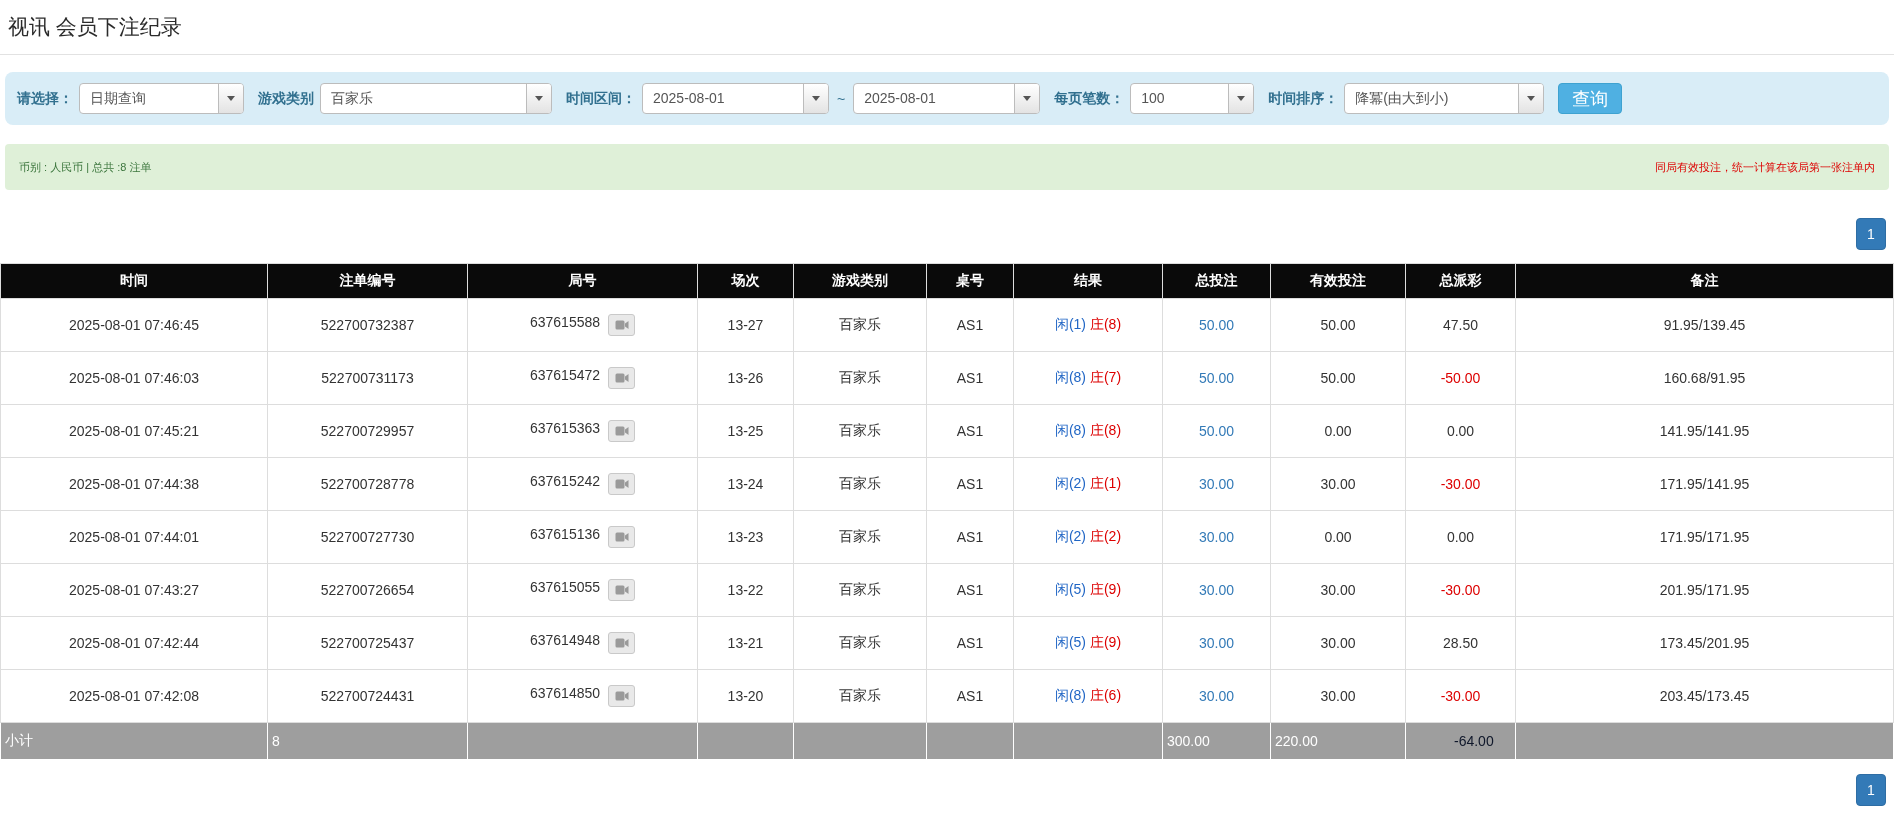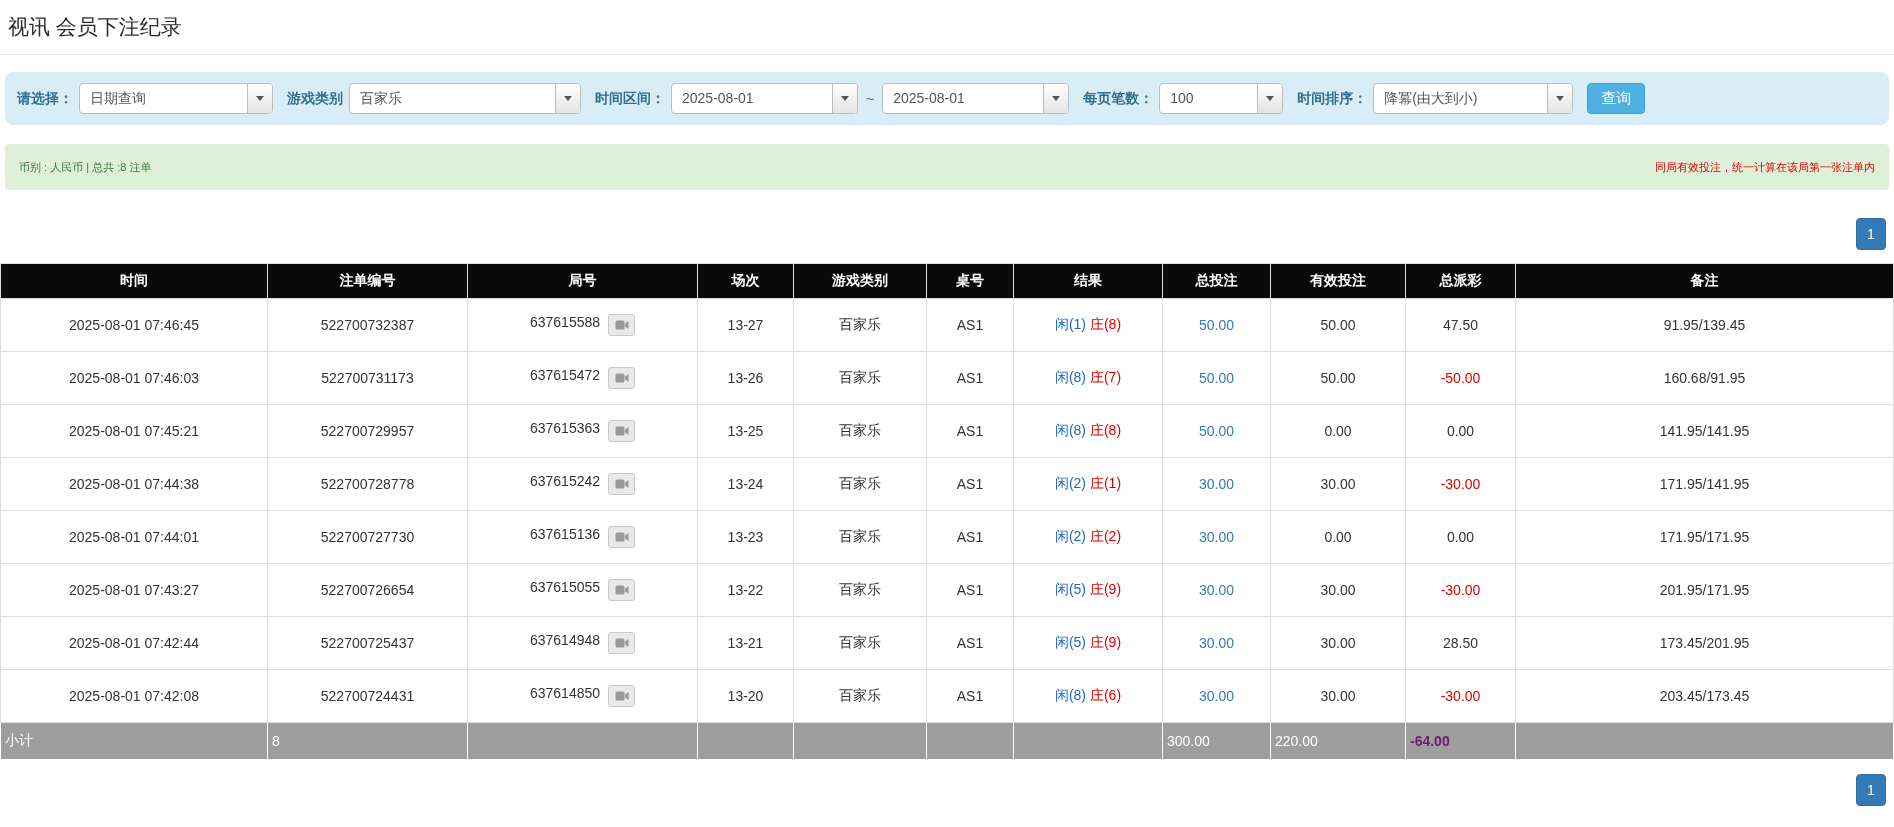--- a/index.html
+++ b/index.html
@@ -28,21 +28,21 @@
   .combo .val { padding:0 10px; line-height:29px; color:#555; flex:1; overflow:hidden; }
   .combo .arrow-btn {
     width:25px; border-left:1px solid #bcbcbc;
     background:linear-gradient(#ffffff,#e3e3e3);
     display:flex; align-items:center; justify-content:center; cursor:pointer;
   }
   .caret { width:0; height:0; border-left:4px solid transparent; border-right:4px solid transparent; border-top:5px solid #555; }
   .tilde { margin:0 8px; color:#31708f; }
   .btn-search {
     margin-left:14px; height:31px; padding:0 13px; border:1px solid #3ea2d0;
-    background:var(--accent_blue,#4fb0e2); color:#fff; font-size:15px;
+    background:var(--accent_blue,#4fb0e2); color:#fff; font-size:18px;
     border-radius:4px; cursor:pointer;
   }
 
   
   .summary-bar {
     margin:19px 5px 0 5px; height:46px; background:var(--summary_bg,#dff0d8);
     border-radius:4px; padding:0 14px; display:flex; align-items:center;
     justify-content:space-between; font-size:11px;
   }
   .summary-left { color:var(--summary_text,#3c763d); }
@@ -75,32 +75,32 @@
   .round-wrap { display:inline-flex; }
   .icon-btn {
     display:inline-flex; width:27px; height:22px; margin-left:8px;
     background:#e9e9e9; border:1px solid #c9c9c9; border-radius:3px;
     align-items:center; justify-content:center; cursor:pointer;
   }
   .player { color:var(--player_blue,#2166c5); }
   .banker { color:var(--red,#dd0000); }
   .bet-link { color:var(--link_blue,#337ab7); cursor:pointer; }
   .neg { color:var(--red,#dd0000); }
-  tfoot .neg { color:#701a75; font-weight:bold; }
+  tfoot .neg { color:#0f172a; font-weight:normal;margin-left:44px; }
 </style>
 </head>
 <body>
 
 <div class="page-header">
   <span class="page-title">视讯 会员下注纪录</span>
 </div>
 
 <div class="filter-bar">
   <span class="f-label first">请选择：</span>
-  <span class="combo" style="width:194px">
+  <span class="combo" style="width:165px">
     <span class="val">日期查询</span>
     <span class="arrow-btn">
         <span class="caret"></span>
       </span>
   </span>
 
   <span class="f-label">游戏类别</span>
   <span class="combo" style="width:232px">
     <span class="val">百家乐</span>
     <span class="arrow-btn">

